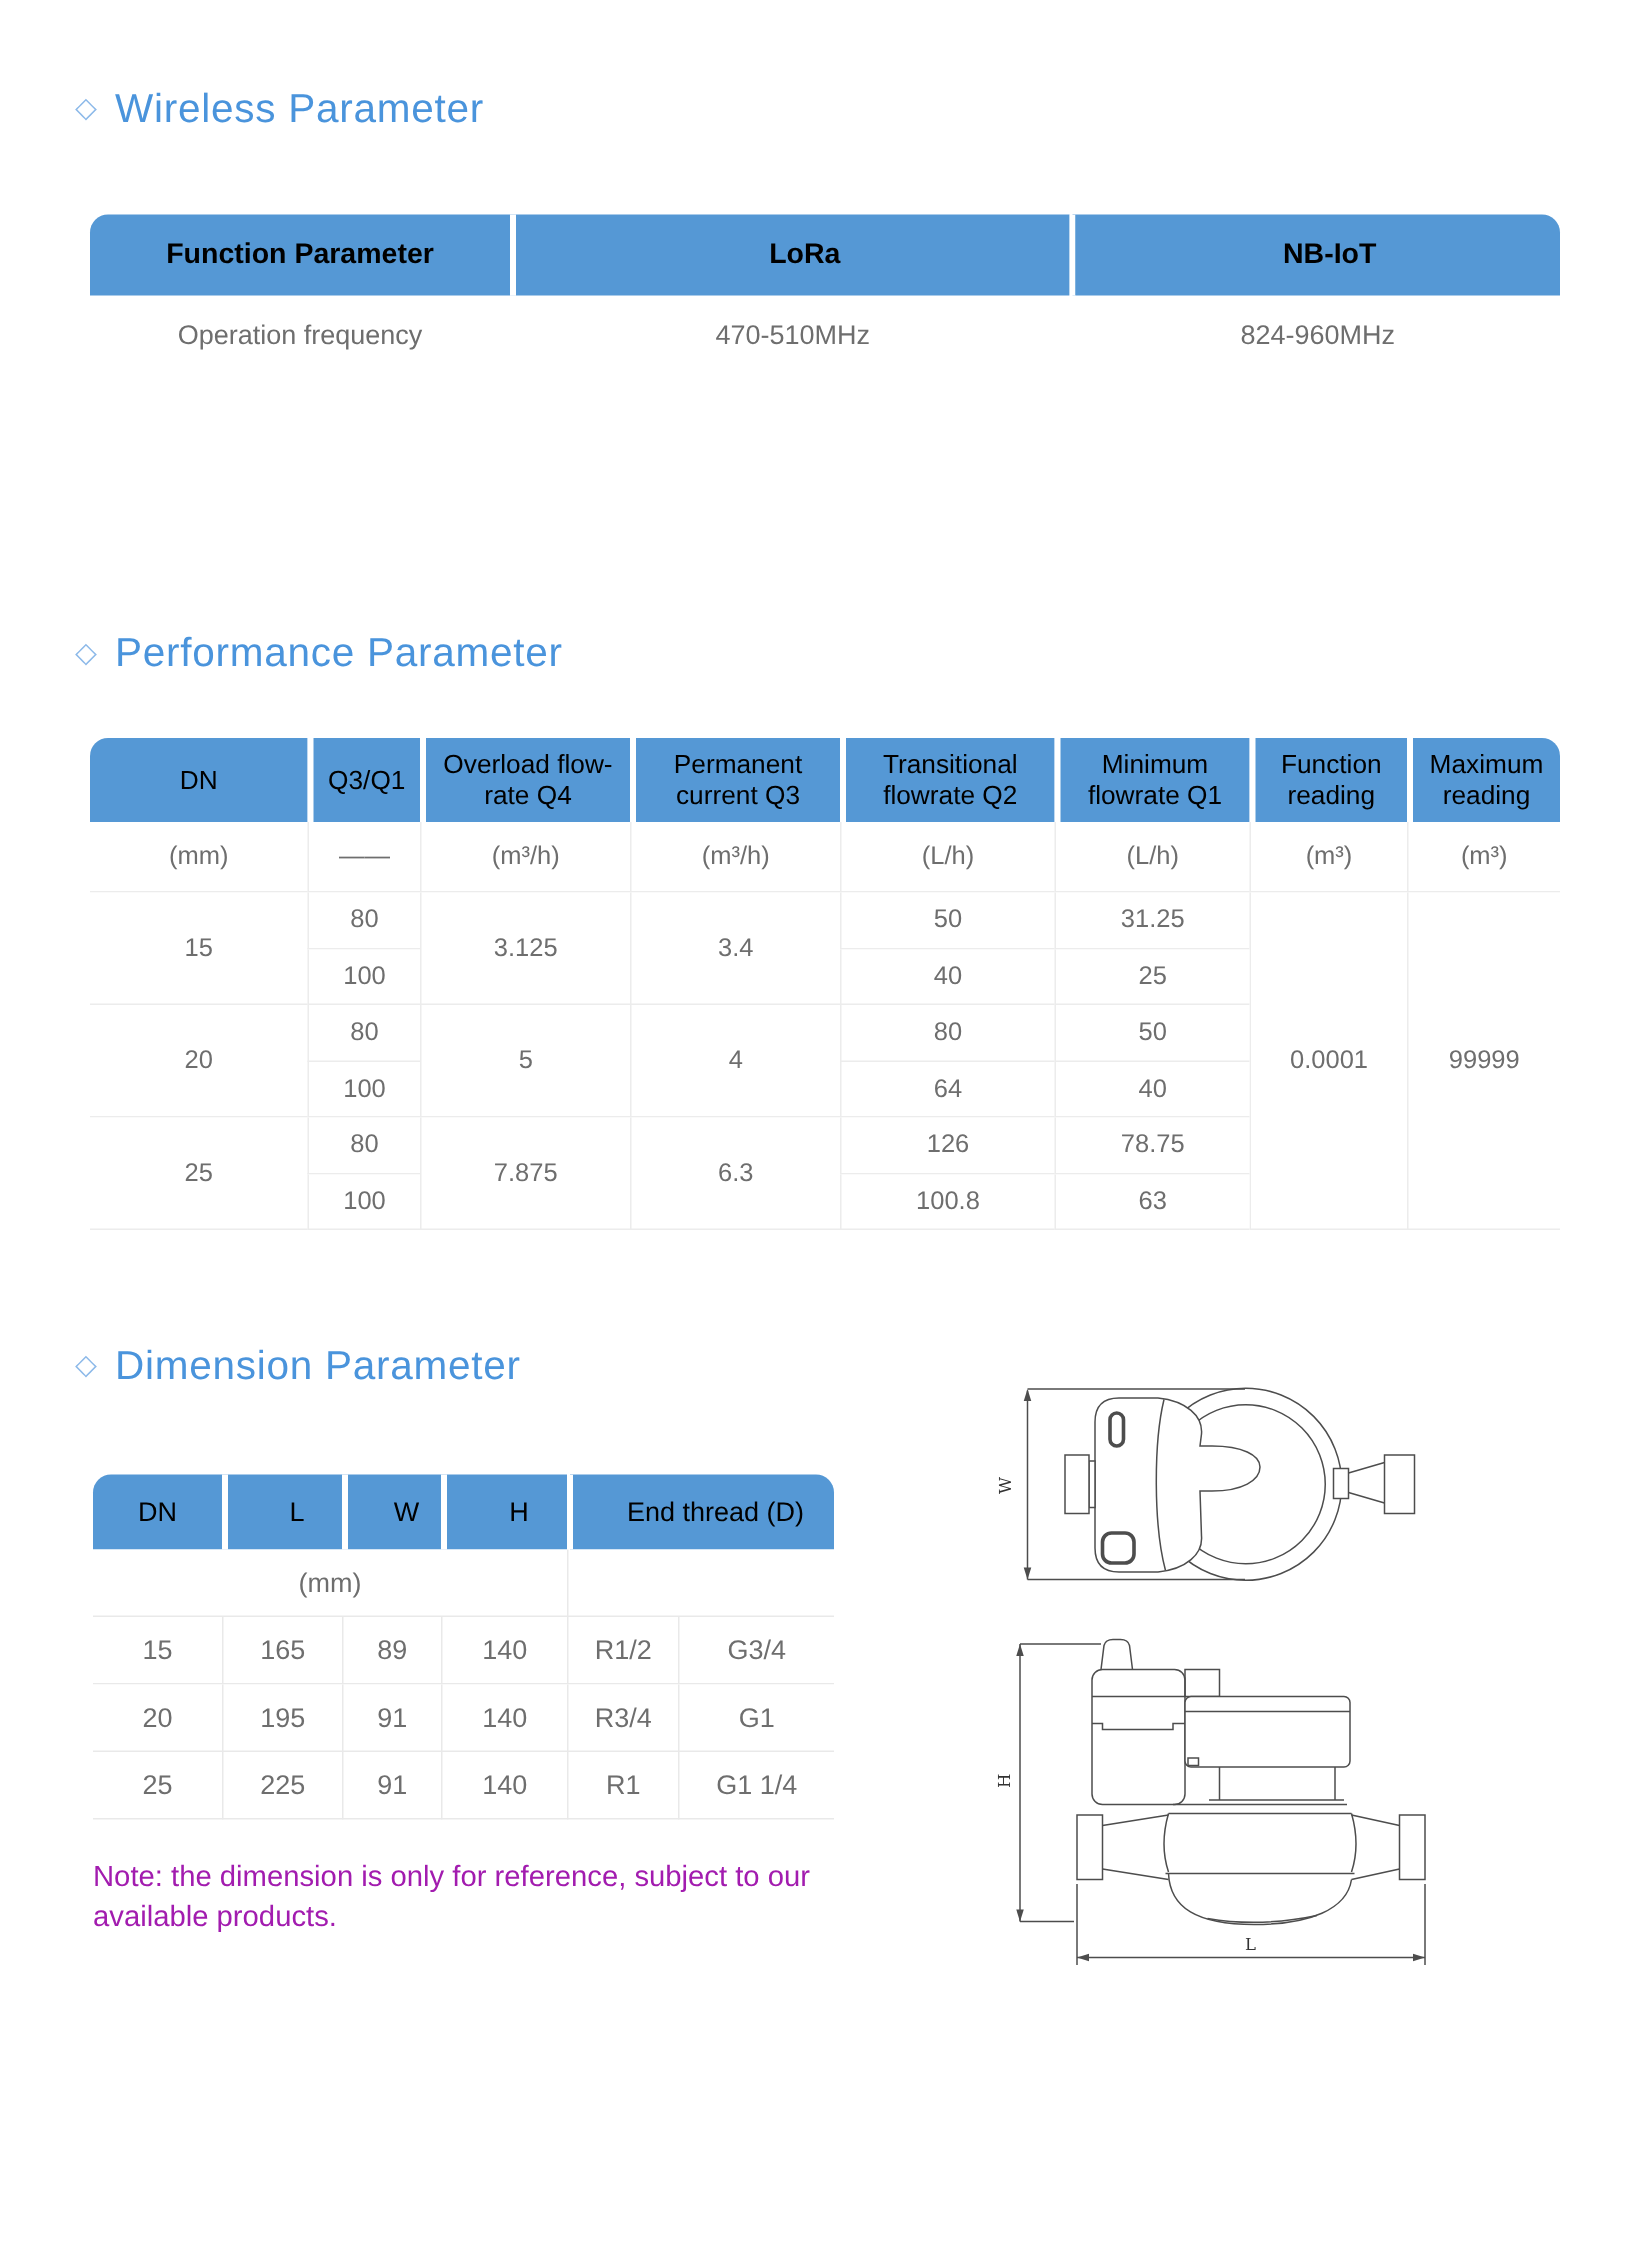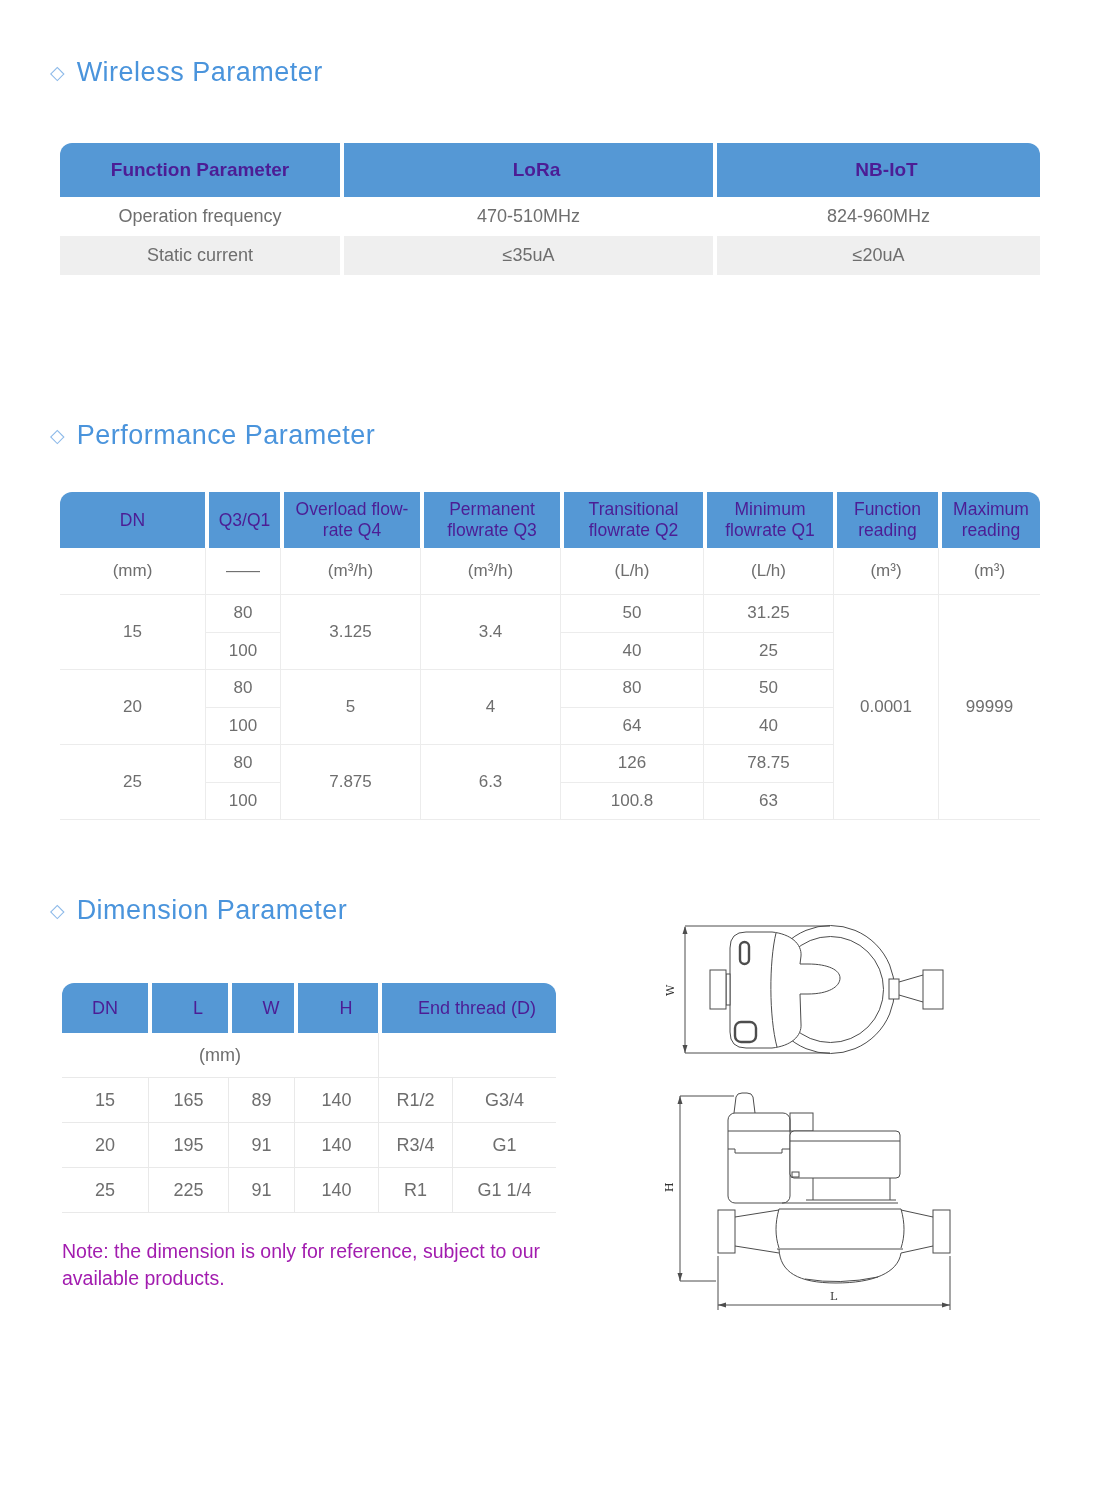--- a/index.html
+++ b/index.html
@@ -7,29 +7,29 @@
   .page {
     position:relative; width:1100px; height:1500px; background:#ffffff;
     font-family:"Liberation Sans", sans-serif; overflow:hidden;
   }
   
   .sec-title { position:absolute; display:flex; align-items:center; color:#4a94dc; }
   .sec-title .diamond { color:#8cb9e9; font-size:19px; margin-right:12px; line-height:1; }
   .sec-title .t { font-size:27px; letter-spacing:0.5px; }
   
   table { border-collapse:separate; border-spacing:0; table-layout:fixed; position:absolute; }
-  th { background:#5598d5; color:#4c1d95; font-weight:normal; vertical-align:middle; }
+  th { background:#5598d5; color:#000000; font-weight:normal; vertical-align:middle; }
   td { text-align:center; vertical-align:middle; color:#6e6e6e; }
   .hgap { border-left:4px solid #ffffff;padding-left:16px; }
   
   .wtable { left:60px; top:143px; width:980px; }
   .wtable th { height:54px; font-size:19px; font-weight:bold; }
   .wtable th.rl { border-top-left-radius:12px; }
   .wtable th.rr { border-top-right-radius:12px; }
-  .wtable td { height:39px; font-size:18px; }
+  .wtable td { height:52px; font-size:18px; }
   .wtable td:not(.first) { border-left:4px solid #ffffff; }
   .wtable tr.zebra td { background:#efefef; }
   
   .ptable { left:60px; top:492px; width:980px; }
   .ptable th { height:56px; font-size:17.5px; line-height:1.18; padding:0 3px; }
   .ptable th.rl { border-top-left-radius:12px; }
   .ptable th.rr { border-top-right-radius:12px; }
   .ptable td { font-size:17px; background:#fff;
                border-bottom:1px solid #ececec; border-left:1px solid #ececec; }
   .ptable td.first { border-left:none; }
@@ -74,25 +74,20 @@
     <tbody>
         <tr>
       <th class="rl">Function Parameter</th>
       <th class="hgap">LoRa</th>
       <th class="hgap rr">NB-IoT</th>
     </tr>
     <tr>
       <td class="first">Operation frequency</td>
       <td>470-510MHz</td>
       <td>824-960MHz</td>
-    </tr>
-    <tr class="zebra">
-      <td class="first">Static current</td>
-      <td>≤35uA</td>
-      <td>≤20uA</td>
     </tr>
   </tbody>
     </table>
 
   <div class="sec-title" style="left:50px; top:420px;">
     <span class="diamond">◇</span>
     <span class="t">Performance Parameter</span>
   </div>
 
   <table class="ptable">
@@ -104,21 +99,21 @@
       <col style="width:143px">
         <col style="width:130px">
         <col style="width:105px">
         <col style="width:102px">
     </colgroup>
     <tbody>
         <tr>
       <th class="rl">DN</th>
       <th class="hgap">Q3/Q1</th>
       <th class="hgap">Overload flow-rate Q4</th>
-      <th class="hgap">Permanent flowrate Q3</th>
+      <th class="hgap">Permanent current Q3</th>
       <th class="hgap">Transitional flowrate Q2</th>
       <th class="hgap">Minimum flowrate Q1</th>
       <th class="hgap">Function reading</th>
       <th class="hgap rr">Maximum reading</th>
     </tr>
     <tr class="units">
       <td class="first">(mm)</td>
       <td>——</td>
       <td>(m³/h)</td>
       <td>(m³/h)</td>

